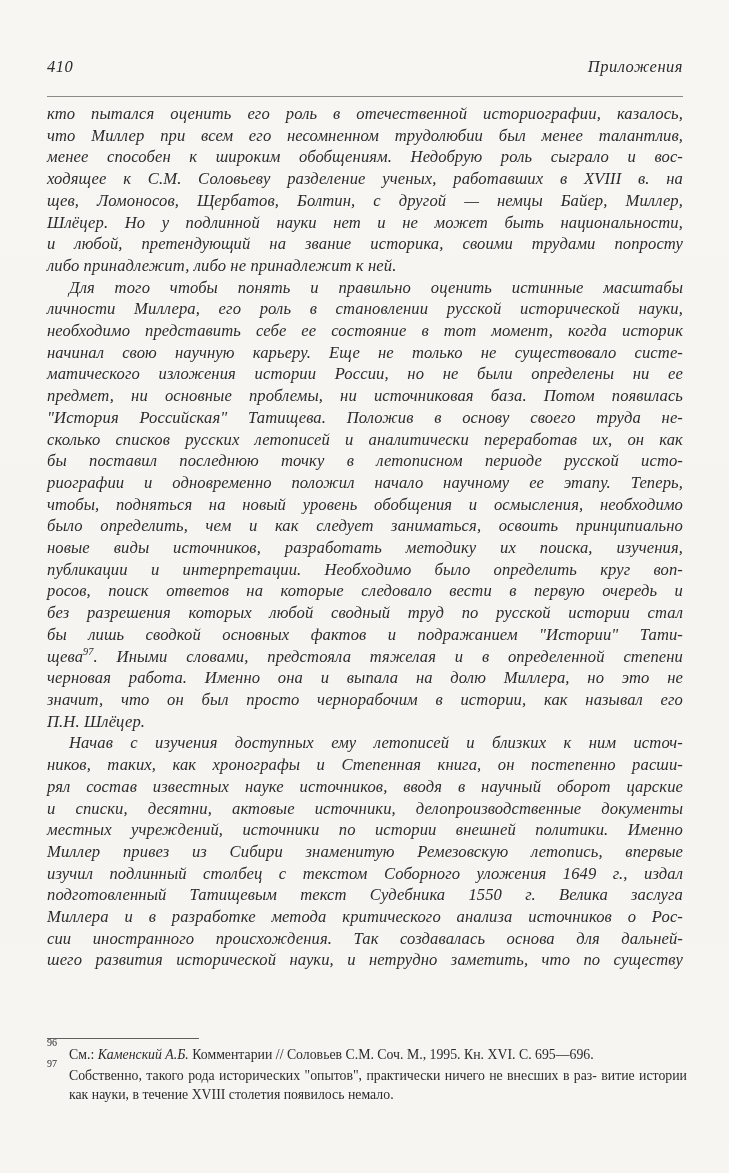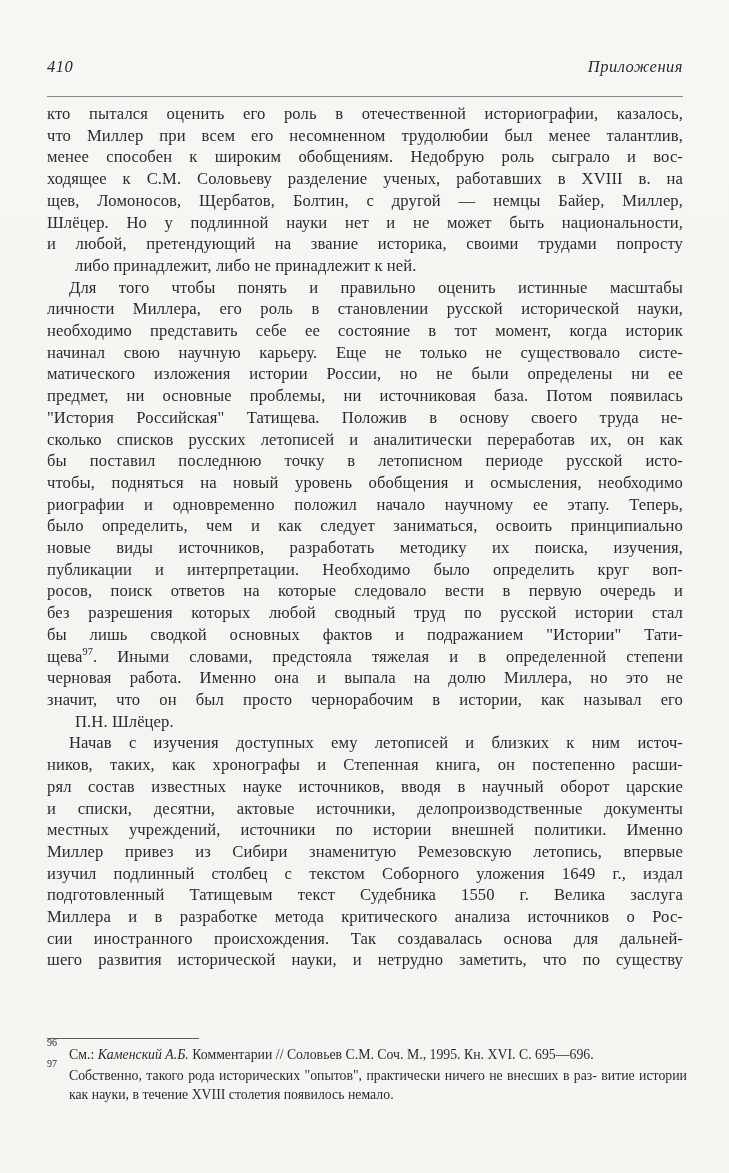--- a/index.html
+++ b/index.html
@@ -63,25 +63,25 @@
     left: 0;
     width: 636px;
     font-size: 16.6px;
     line-height: 21.7px;
     letter-spacing: 0.1px;
   }
   .line {
     text-align: justify;
     text-align-last: justify;
     white-space: normal;
+    font-style: italic;
   }
   .line.no-justify {
     text-align: center;
     text-align-last: left;
-    margin-left: 28px;
   }
   .line.indent {
     text-indent: 22px;
   }
   .body-text sup, .footnote sup {
     font-size: 0.62em;
     line-height: 0;
     vertical-align: super;
   }
   
@@ -139,22 +139,22 @@
         <div>
           <div class="line indent">Для того чтобы понять и правильно оценить истинные масштабы</div>
           <div class="line">личности Миллера, его роль в становлении русской исторической науки,</div>
           <div class="line">необходимо представить себе ее состояние в тот момент, когда историк</div>
           <div class="line">начинал свою научную карьеру. Еще не только не существовало систе-</div>
           <div class="line">матического изложения истории России, но не были определены ни ее</div>
           <div class="line">предмет, ни основные проблемы, ни источниковая база. Потом появилась</div>
           <div class="line">"История Российская" Татищева. Положив в основу своего труда не-</div>
           <div class="line">сколько списков русских летописей и аналитически переработав их, он как</div>
           <div class="line">бы поставил последнюю точку в летописном периоде русской исто-</div>
+          <div class="line">риографии и одновременно положил начало научному ее этапу. Теперь,</div>
           <div class="line">чтобы, подняться на новый уровень обобщения и осмысления, необходимо</div>
-          <div class="line">риографии и одновременно положил начало научному ее этапу. Теперь,</div>
           <div class="line">было определить, чем и как следует заниматься, освоить принципиально</div>
           <div class="line">новые виды источников, разработать методику их поиска, изучения,</div>
           <div class="line">публикации и интерпретации. Необходимо было определить круг воп-</div>
           <div class="line">росов, поиск ответов на которые следовало вести в первую очередь и</div>
           <div class="line">без разрешения которых любой сводный труд по русской истории стал</div>
           <div class="line">бы лишь сводкой основных фактов и подражанием "Истории" Тати-</div>
           <div class="line">щева<sup>97</sup>. Иными словами, предстояла тяжелая и в определенной степени</div>
           <div class="line">черновая работа. Именно она и выпала на долю Миллера, но это не</div>
           <div class="line">значит, что он был просто чернорабочим в истории, как называл его</div>
           <div class="line no-justify">П.Н. Шлёцер.</div>

